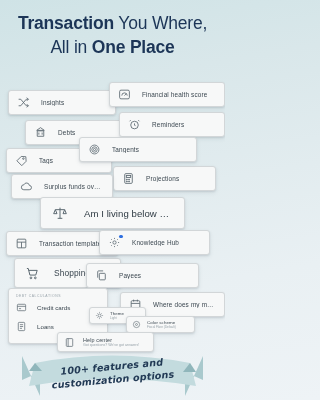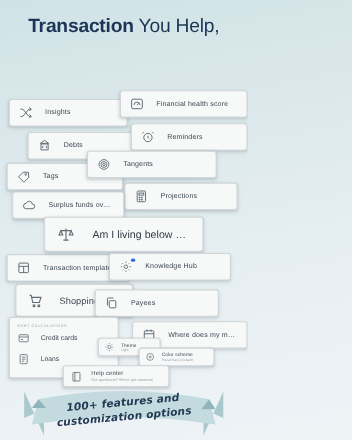--- a/index.html
+++ b/index.html
@@ -175,21 +175,22 @@
     color: #223a55;
     letter-spacing: 0.15px;
     line-height: 1.35;
     white-space: nowrap;
   }
 </style>
 </head>
 <body>
 
 <div class="header">
-  <div class="line"><span class="hl-bold">Transaction</span><span class="hl-reg"> You Help,</span></div>
+  <div class="line"><span class="hl-bold">Transaction</span><span class="hl-reg"> You Where,</span></div>
+  <div class="line"><span class="hl-reg">All in </span><span class="hl-bold">One Place</span></div>
 </div>
 
 <div class="card sz-m" style="left:109px; top:82px; width:116px; z-index:12;">
   <span class="ico">
     <svg viewBox="0 0 24 24" fill="none" stroke="currentColor" stroke-width="1.6">
         <rect x="3" y="4" width="18" height="16" rx="2.5"></rect>
         <path d="M7 14a5 5 0 0 1 10 0"></path>
         <line x1="12" y1="14" x2="15" y2="11"></line>
       </svg>
   </span>

